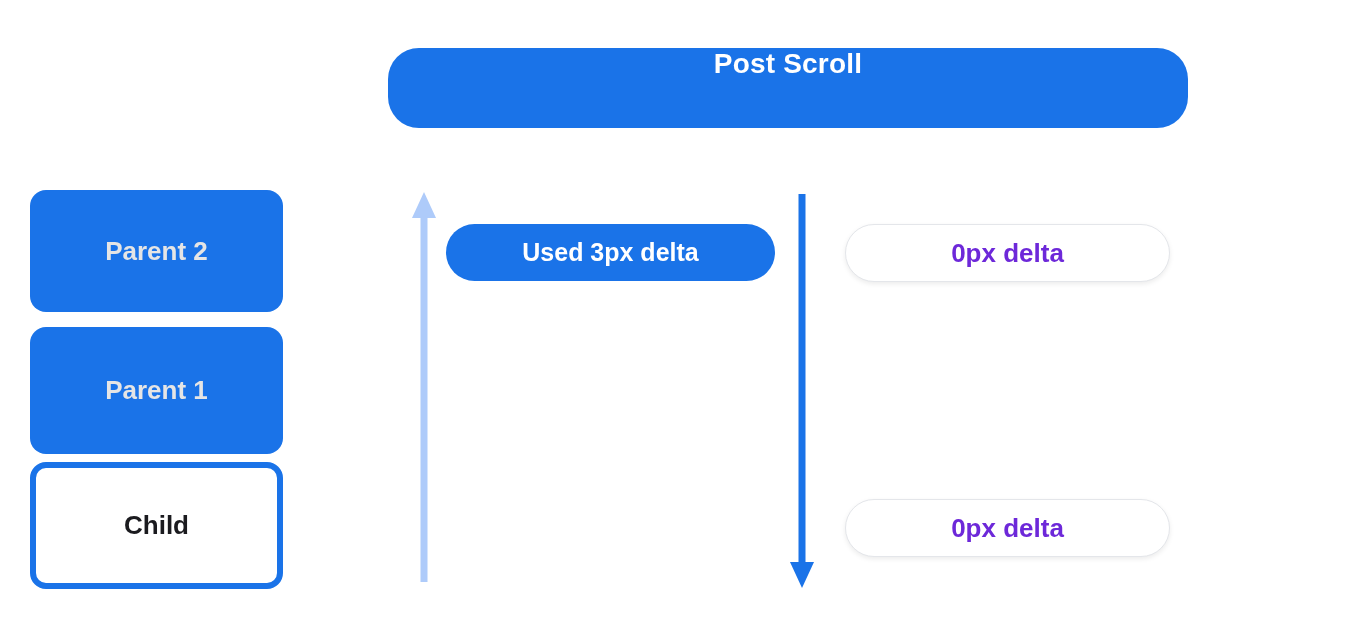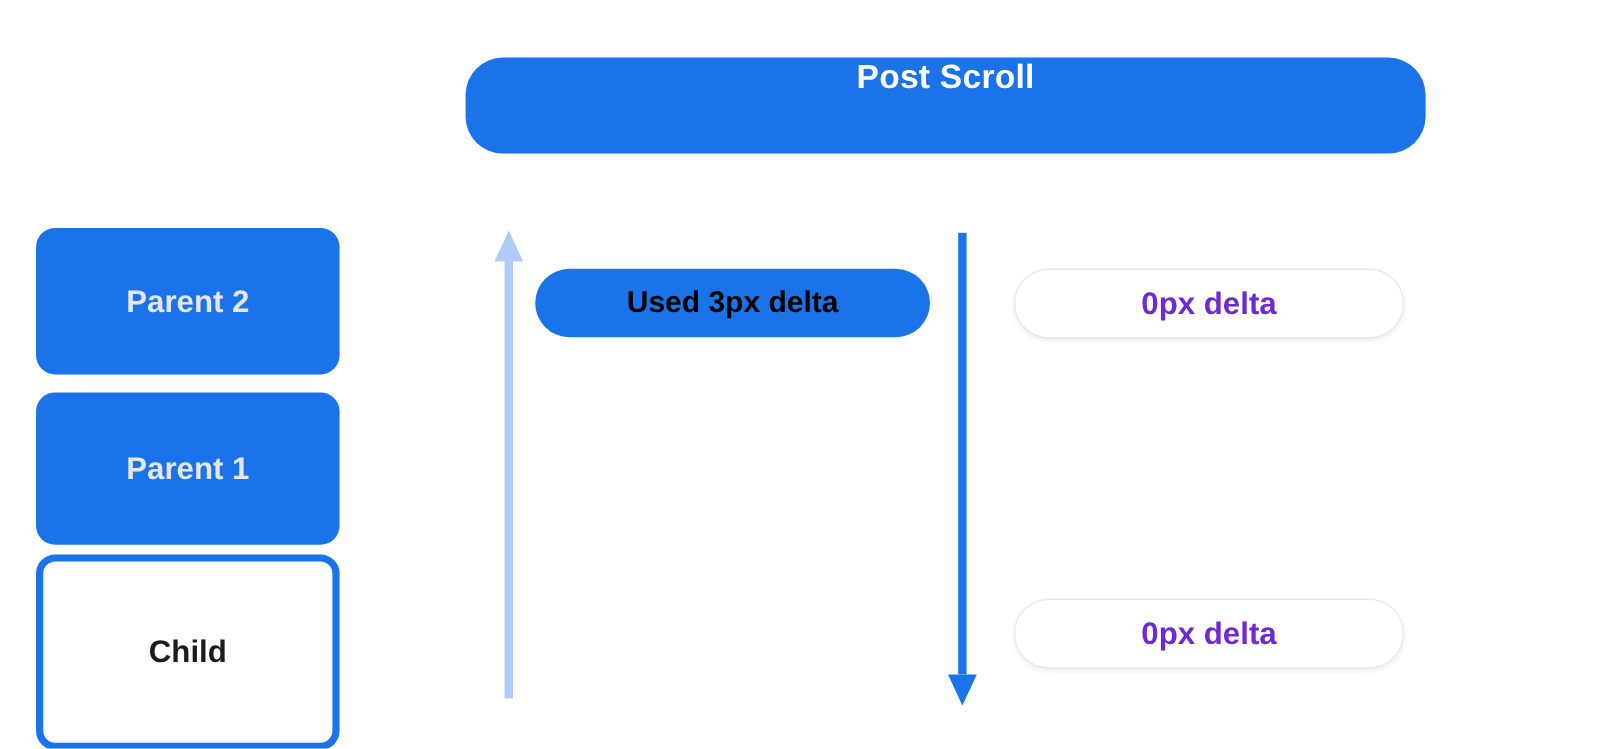--- a/index.html
+++ b/index.html
@@ -47,40 +47,40 @@
     font-weight: bold;
   }
   .node-blue {
     background: #1a73e8;
     color: #e5e5e5;
   }
   .node-parent2 { top: 190px; height: 122px; }
   .node-parent1 { top: 327px; height: 127px; }
   .node-child {
     top: 462px;
-    height: 163px;
+    height: 127px;
     background: #ffffff;
     border: 6px solid #1a73e8;
     color: #1b1b1f;
     box-sizing: border-box;
     font-weight: 600;
   }
 
   
   .mid-pill {
     position: absolute;
     left: 446px;
     width: 329px;
     height: 57px;
     background: #1a73e8;
     border-radius: 29px;
     display: flex;
     align-items: center;
     justify-content: center;
-    color: #000000;
+    color: #ffffff;
     font-size: 25px;
     font-weight: bold;
   }
   .mid-pill-top { top: 224px; }
   .mid-pill-bottom { top: 362px; }
 
   
   .right-pill {
     position: absolute;
     left: 845px;

